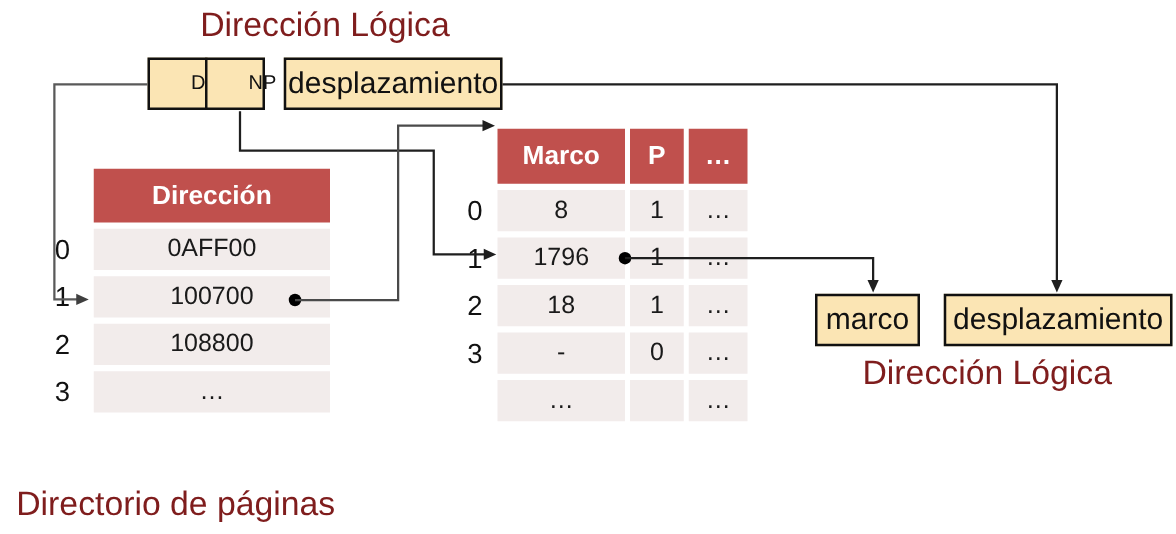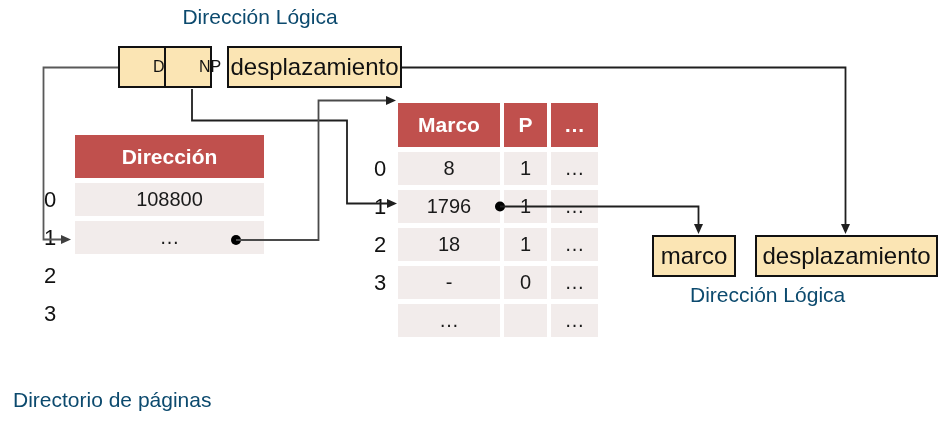--- a/index.html
+++ b/index.html
@@ -1,21 +1,21 @@
 <!DOCTYPE html>
 <html><head>
 <meta charset="utf-8">
 <style>
   html,body{margin:0;padding:0;background:#fff;}
   .stage{
     position:relative;width:941px;height:427px;background:#ffffff;overflow:hidden;
     font-family:"Liberation Sans",sans-serif;color:#111;
   }
   .caption{
-    position:absolute;font-size:21px;color:#0c4a6e;white-space:nowrap;
+    position:absolute;font-size:27px;color:#7f1d1d;white-space:nowrap;
   }
   .field-box{
     position:absolute;box-sizing:border-box;background:#FBE5B4;border:2px solid #111;
     display:flex;align-items:center;justify-content:center;font-size:24px;color:#111;
     white-space:nowrap;
   }
   .addr-split{position:absolute;display:flex;}
   .addr-split .cell{
     box-sizing:border-box;background:#FBE5B4;border:2px solid #111;height:42px;
     display:flex;align-items:center;justify-content:center;font-size:16px;padding-left:44px;
@@ -48,20 +48,22 @@
   <div class="caption" style="left:690px;top:283px;">Dirección Lógica</div>
 
   <div class="addr-split" style="left:118px;top:46px;">
     <div class="cell" style="width:46px;">DP</div>
     <div class="cell" style="width:40px;">NP</div>
   </div>
   <div class="field-box" style="left:227px;top:46px;width:175px;height:42px;">desplazamiento</div>
 
   <div class="tbl dir-table">
     <div class="hcell">Dirección</div>
+    <div class="rcell">0AFF00</div>
+    <div class="rcell">100700</div>
     <div class="rcell">108800</div>
     <div class="rcell">…</div>
   </div>
   <div class="row-index" style="left:36px;top:187px;">0</div>
   <div class="row-index" style="left:36px;top:225px;">1</div>
   <div class="row-index" style="left:36px;top:263px;">2</div>
   <div class="row-index" style="left:36px;top:301px;">3</div>
 
   <div class="tbl page-table">
     <div class="hcell">Marco</div>

